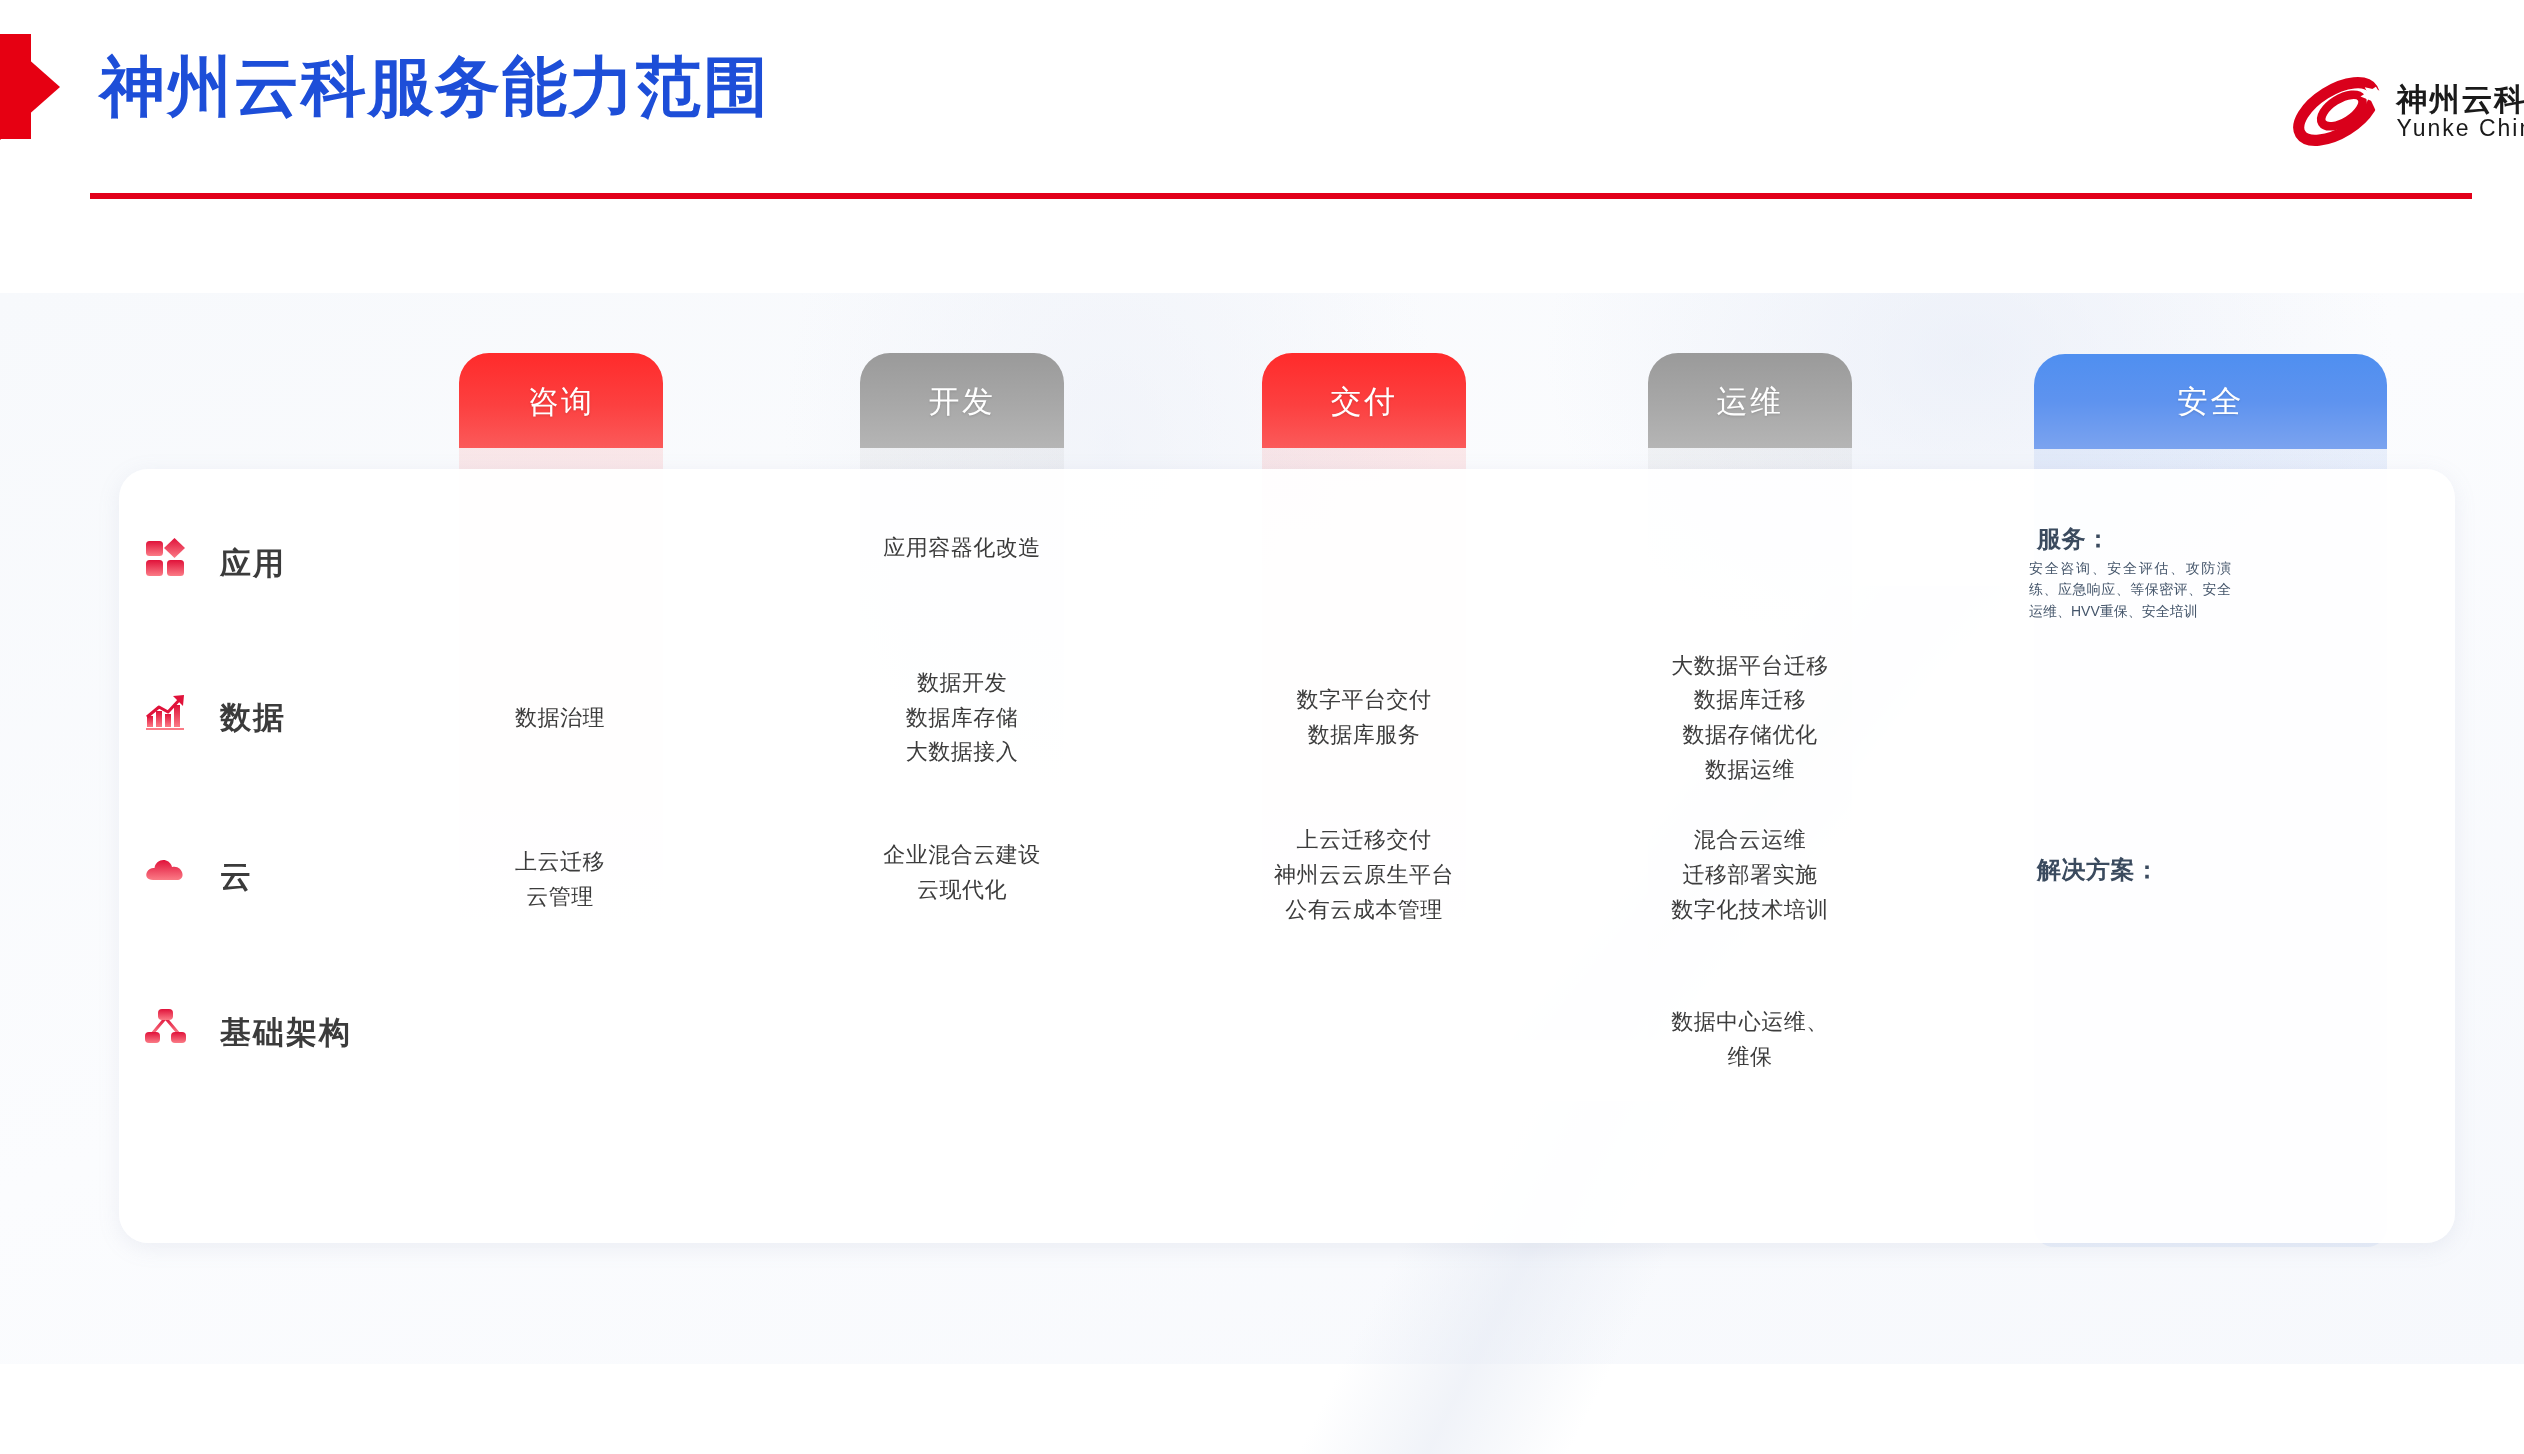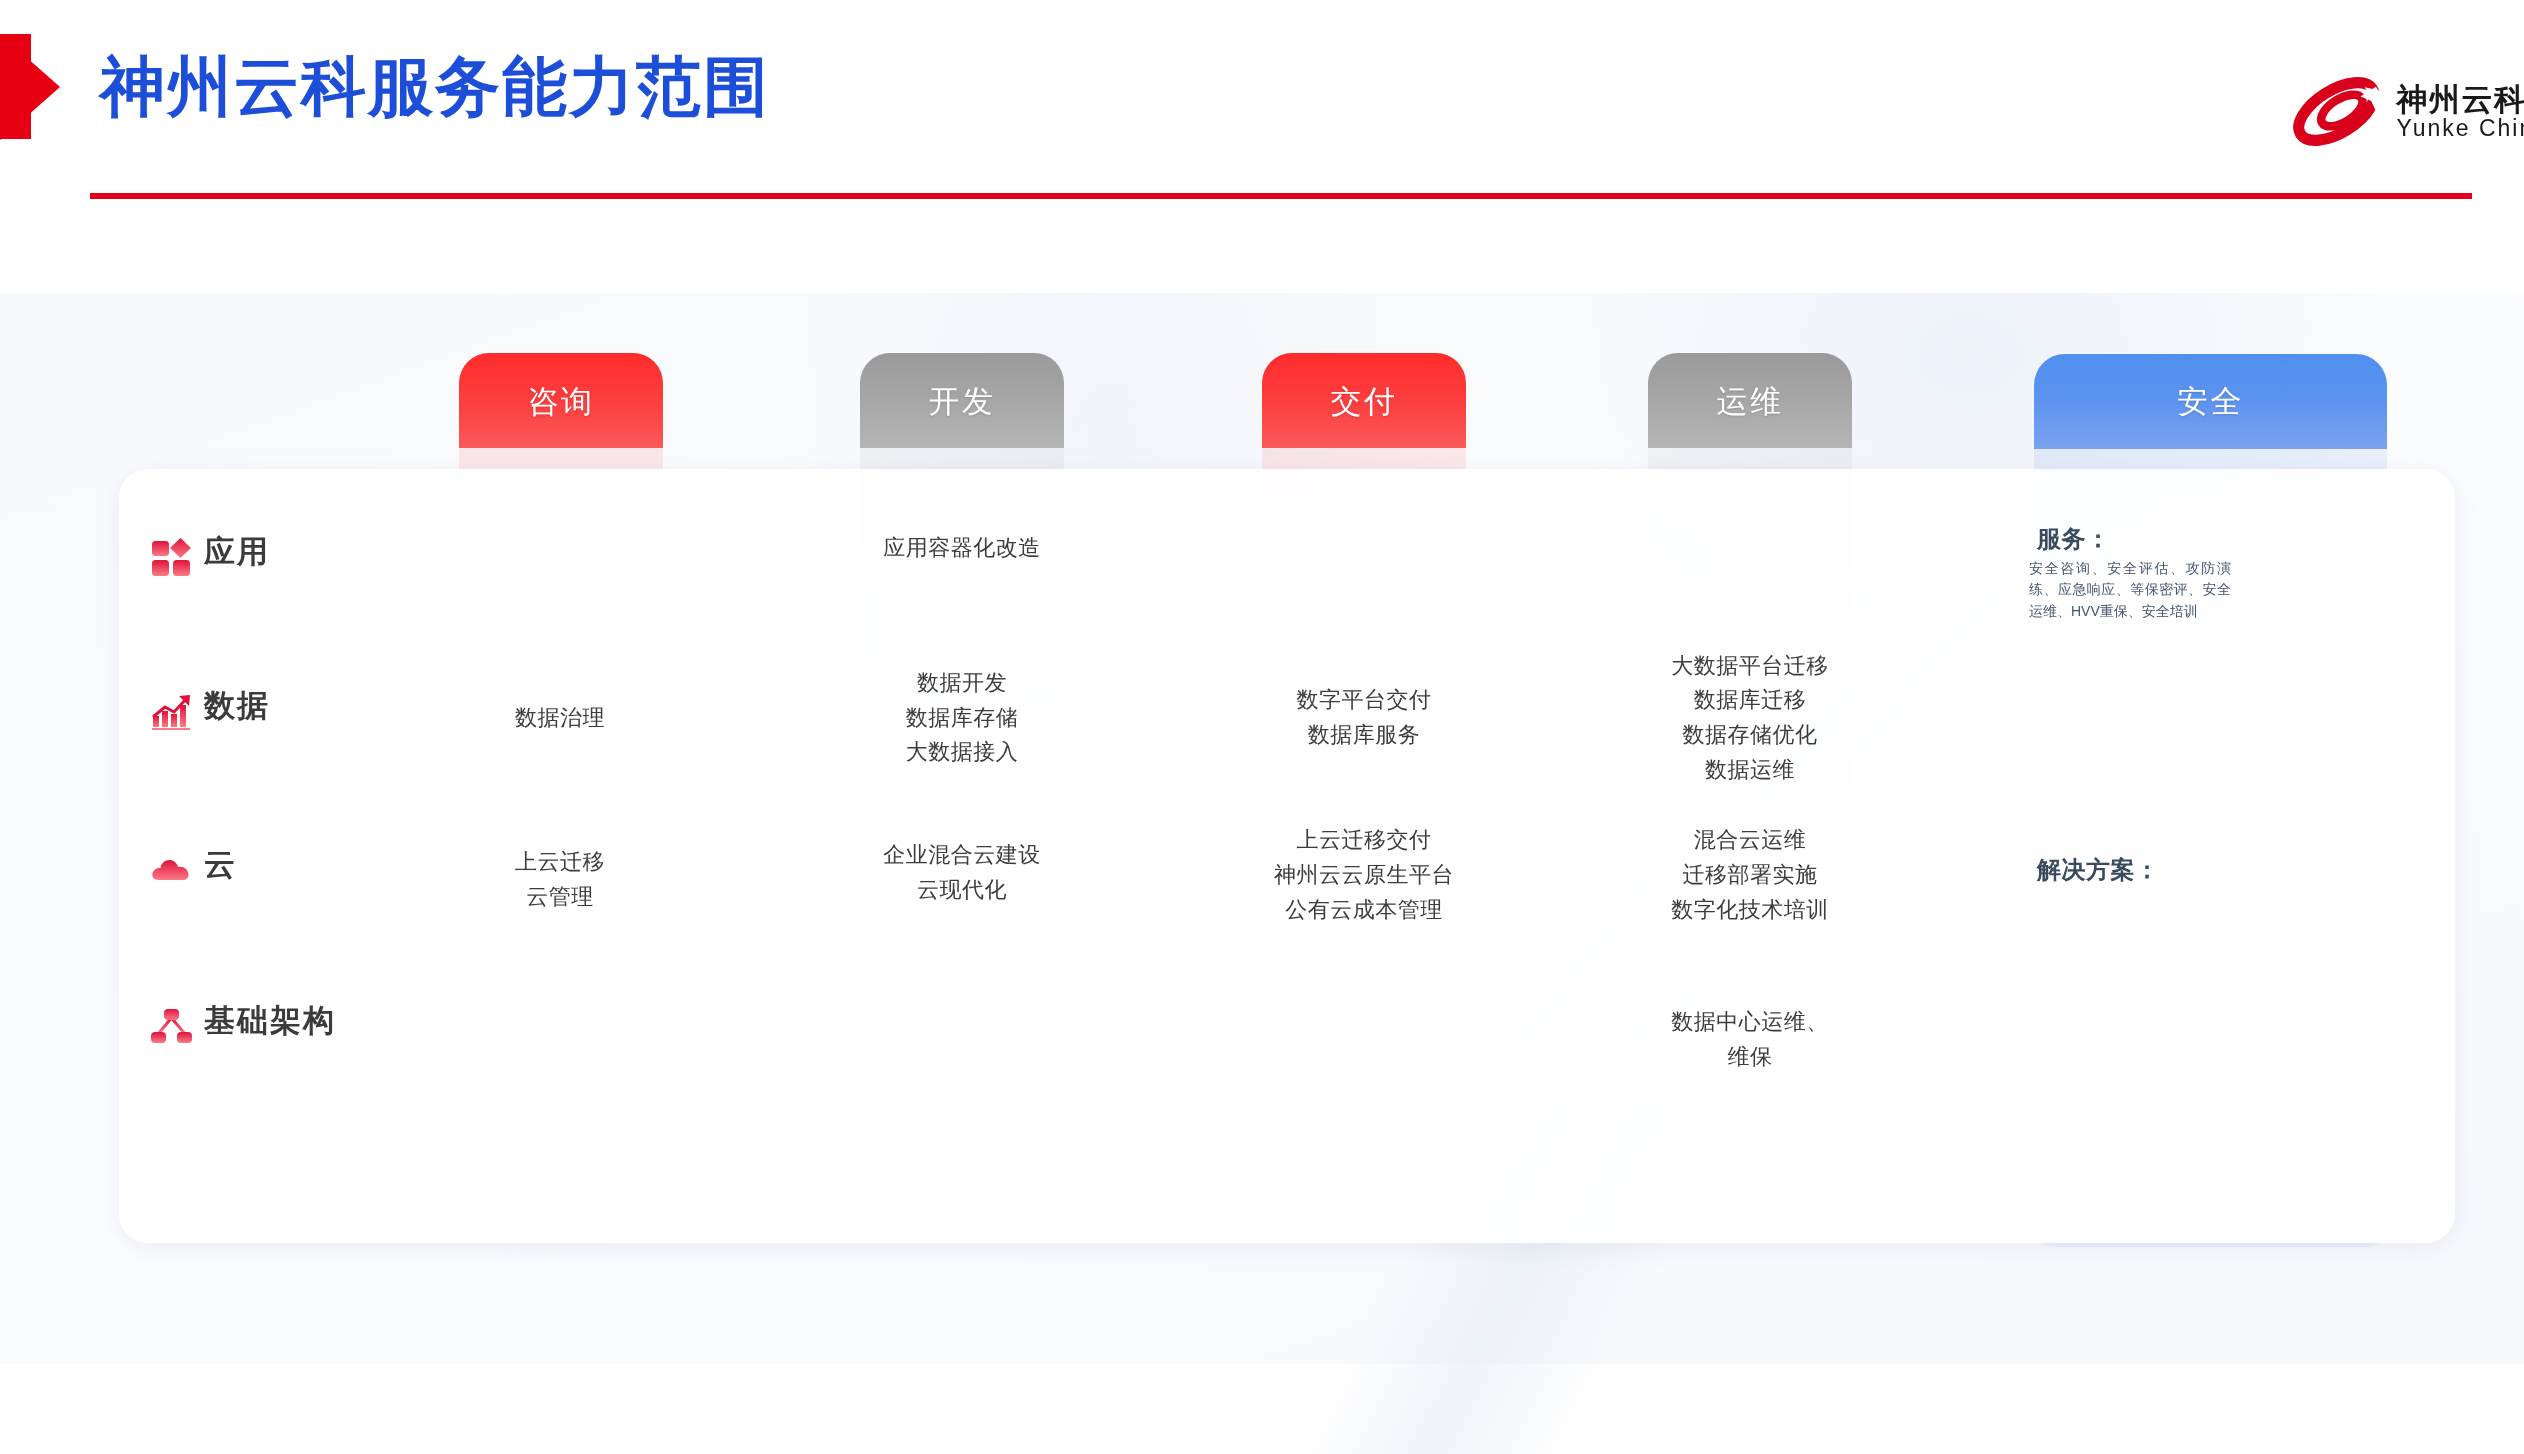--- a/index.html
+++ b/index.html
@@ -90,21 +90,21 @@
     border-radius: 29px;
     box-shadow: 0 5px 22px rgba(140,150,175,0.13);
     z-index: 3;
   }
 
   
   .grid {
     position: absolute; left: 119px; top: 469px; width: 2336px; height: 774px; z-index: 5;
   }
   .row-label {
-    position: absolute; left: 31px; display: flex; align-items: flex-start; gap: 11px;
+    position: absolute; left: 25px; display: flex; align-items: flex-end; gap: 33px;
   }
   .row-label .rl-text {
     font-size: 31px; font-weight: 700; color: #3b3b3b; letter-spacing: 2px;
     line-height: 1; white-space: nowrap;
   }
   .rl-icon { width: 43px; height: 43px; flex: 0 0 auto; }
 
   .cell {
     position: absolute; display: flex; flex-direction: column;
     align-items: center; justify-content: center;

